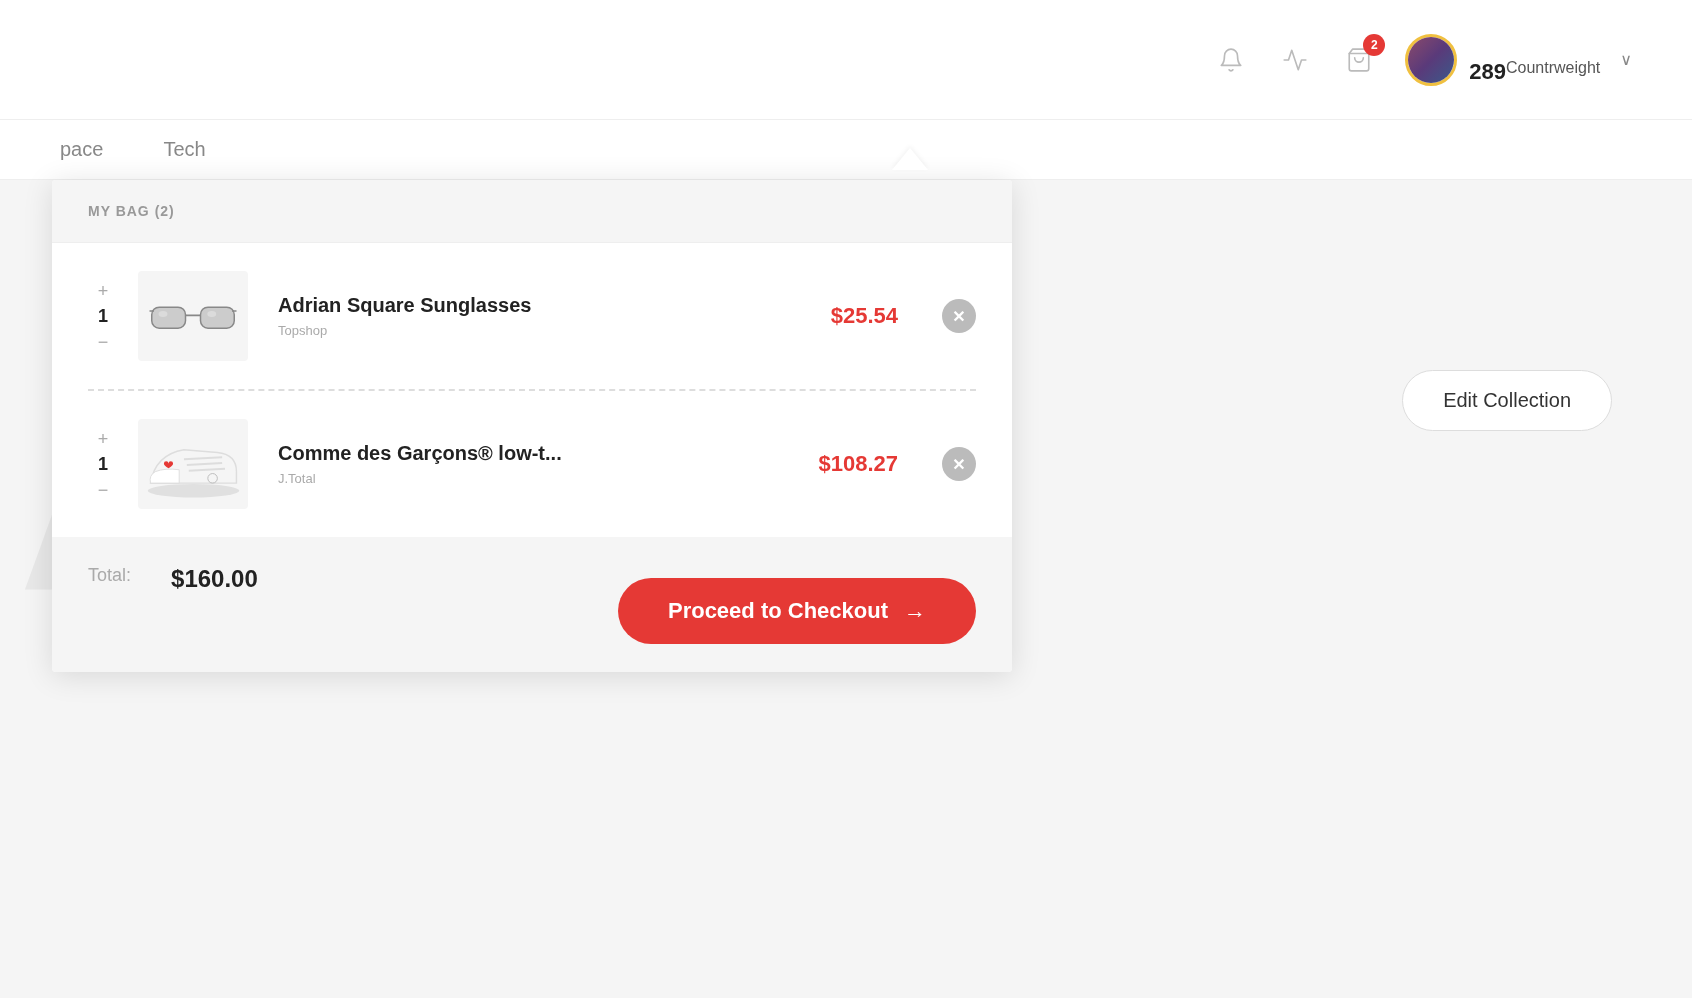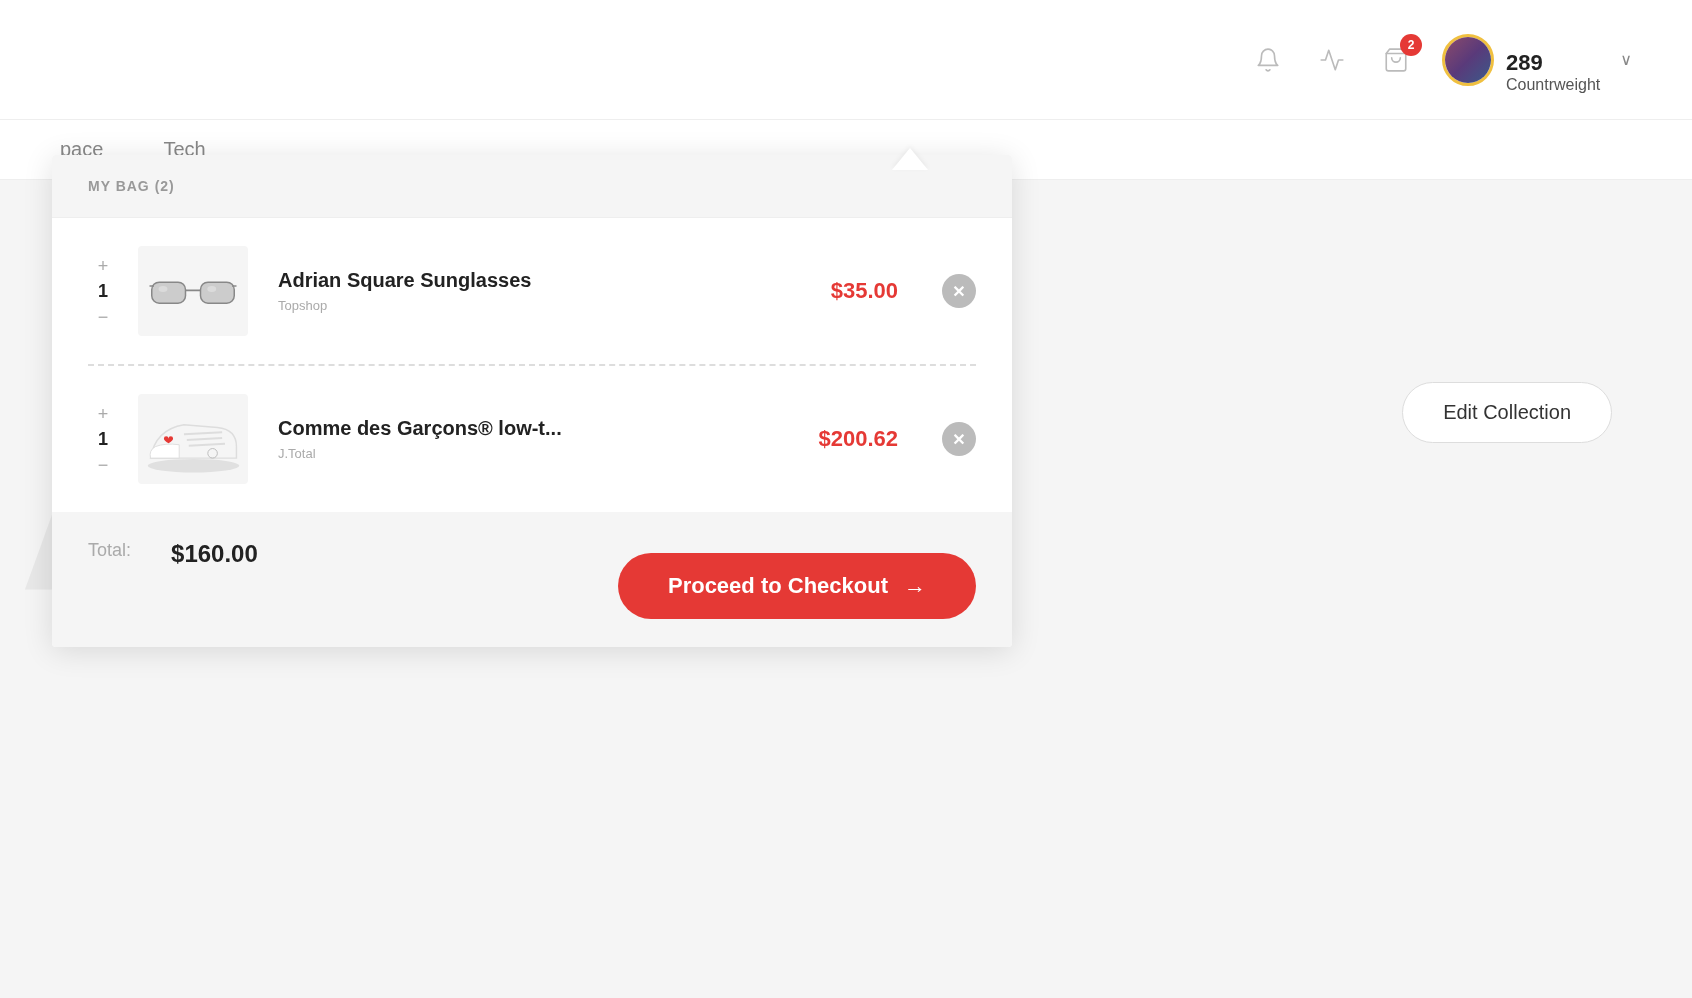--- a/index.html
+++ b/index.html
@@ -93,21 +93,21 @@
     }
 
     .avatar-inner {
       width: 100%;
       height: 100%;
       background: linear-gradient(135deg, #8b4a6b 0%, #5a3a7a 50%, #3a5a8a 100%);
     }
 
     .user-info {
       display: flex;
-      flex-direction: column;
+      flex-direction: row;
       margin-top: 24px;
     }
 
     .user-points {
       font-size: 22px;
       font-weight: 700;
       color: #222;
     }
 
     .user-name {
@@ -151,21 +151,21 @@
       font-size: 200px;
       font-weight: 900;
       color: #e8e8e8;
       z-index: 0;
       line-height: 1;
     }
 
     
     .edit-collection-btn {
       position: absolute;
-      top: 382px;
+      top: 370px;
       right: 80px;
       background: #fff;
       border: 1.5px solid #ddd;
       border-radius: 50px;
       padding: 18px 40px;
       font-size: 20px;
       color: #333;
       cursor: pointer;
       z-index: 1;
       white-space: nowrap;
@@ -181,21 +181,21 @@
       border-left: 18px solid transparent;
       border-right: 18px solid transparent;
       border-bottom: 22px solid #fff;
       z-index: 10;
       filter: drop-shadow(0 -2px 2px rgba(0,0,0,0.05));
     }
 
     
     .bag-dropdown {
       position: absolute;
-      top: 155px;
+      top: 180px;
       left: 52px;
       width: 960px;
       background: #fff;
       border-radius: 4px;
       box-shadow: 0 4px 30px rgba(0,0,0,0.12);
       z-index: 9;
       overflow: hidden;
     }
 
     .bag-header {
@@ -424,21 +424,21 @@
           <line x1="112" y1="20" x2="118" y2="20" stroke="#888" stroke-width="2"></line>
 
           <ellipse cx="20" cy="24" rx="6" ry="4" fill="rgba(255,255,255,0.3)"></ellipse>
           <ellipse cx="85" cy="24" rx="6" ry="4" fill="rgba(255,255,255,0.3)"></ellipse>
         </svg>
       </div>
       <div class="item-details">
         <div class="item-name">Adrian Square Sunglasses</div>
         <div class="item-brand">Topshop</div>
       </div>
-      <span class="item-price">$35.00</span>
+      <span class="item-price">$25.54</span>
       <div class="remove-btn">✕</div>
     </div>
 
     <div class="bag-item">
       <div class="quantity-control">
         <span class="qty-btn">+</span>
         <span class="qty-value">1</span>
         <span class="qty-btn">−</span>
       </div>
       <div class="item-image">
@@ -457,21 +457,21 @@
           <line x1="48" y1="41" x2="85" y2="39" stroke="#ddd" stroke-width="2"></line>
           <line x1="50" y1="47" x2="88" y2="45" stroke="#ddd" stroke-width="2"></line>
 
           <circle cx="75" cy="55" r="5" fill="none" stroke="#bbb" stroke-width="1"></circle>
         </svg>
       </div>
       <div class="item-details">
         <div class="item-name">Comme des Garçons® low-t...</div>
         <div class="item-brand">J.Total</div>
       </div>
-      <span class="item-price">$200.62</span>
+      <span class="item-price">$108.27</span>
       <div class="remove-btn">✕</div>
     </div>
 
   </div>
 
   <div class="bag-footer">
     <span class="total-label">Total:</span>
     <span class="total-amount">$160.00</span>
     <button class="checkout-btn">
       <span>Proceed to Checkout</span>

